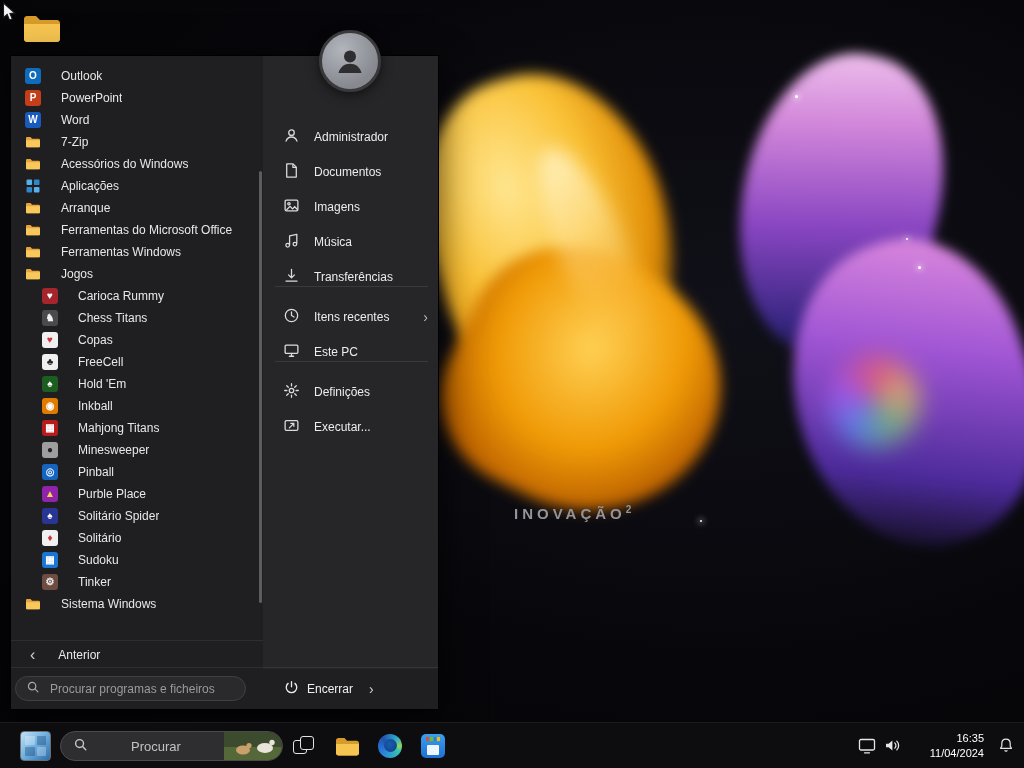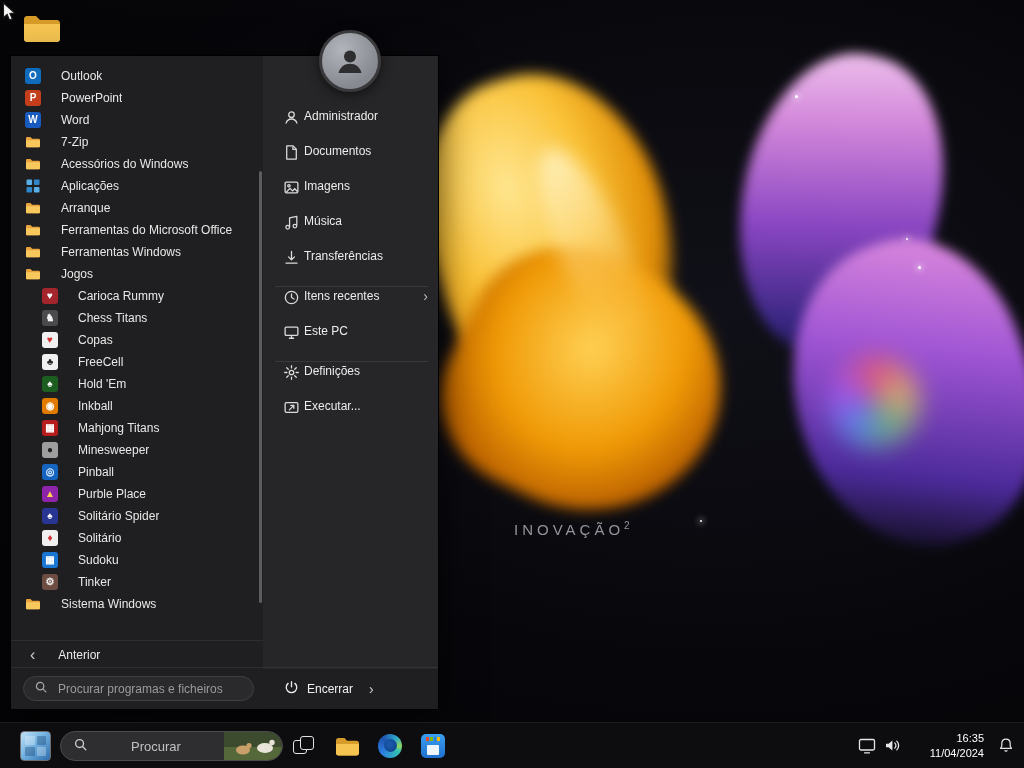--- a/index.html
+++ b/index.html
@@ -25,21 +25,21 @@
   .wp1 { left:742px; top:52px; width:196px; height:306px; border-radius:50% 50% 44% 56%;
          background:linear-gradient(168deg, #f4cdf0 0%, #d287da 26%, #8a46c2 56%, #35257f 86%, rgba(20,15,50,0));
          transform:rotate(13deg); filter:blur(6px); }
   .wp2 { left:796px; top:240px; width:236px; height:308px; border-radius:55% 45% 50% 50%;
          background:linear-gradient(205deg, #eb96df 0%, #a055d4 38%, #4b2a99 72%, rgba(18,12,45,0) 94%);
          transform:rotate(-19deg); filter:blur(6px); }
   .wrainbow { left:828px; top:356px; width:92px; height:92px; border-radius:50%; opacity:.65;
          background:conic-gradient(#ff5a5a,#ffd34d,#6ee06e,#4da6ff,#b45aff,#ff5a5a); filter:blur(12px); }
   .sparkle { position:absolute; width:3px; height:3px; border-radius:50%; background:#fff; box-shadow:0 0 6px 1px rgba(255,255,255,.8); }
   .sp1 { left:795px; top:95px; } .sp2 { left:918px; top:266px; } .sp3 { left:906px; top:238px; width:2px; height:2px; } .sp4 { left:700px; top:520px; width:2px; height:2px; }
-  .wall-caption { position:absolute; left:514px; top:520px; color:#94949b; font-size:15px; font-weight:normal; letter-spacing:4px; }
+  .wall-caption { position:absolute; left:514px; top:504px; color:#94949b; font-size:15px; font-weight:bold; letter-spacing:4px; }
   .wall-caption sup { font-size:10px; letter-spacing:0; }
 
   
   .desktop-folder { position:absolute; left:22px; top:12px; width:40px; height:34px; }
   .cursor-arrow { position:absolute; left:2px; top:2px; z-index:60; }
 
   
   .start-menu { position:absolute; left:10px; top:55px; width:429px; height:655px; z-index:20; }
   .menu-clip { position:absolute; inset:0; background:#1f1f21; border:1px solid #000;
                box-shadow:0 10px 34px rgba(0,0,0,.65); overflow:hidden; }
@@ -53,33 +53,33 @@
   .prog-icon.svg-icon { background:transparent; border-radius:0; }
   .prog-label { overflow:hidden; text-overflow:ellipsis;margin-left:12px; }
   .list-scrollbar { position:absolute; left:248px; top:115px; width:3px; height:432px;
                     background:#a8a8a8; opacity:.45; border-radius:2px; }
   .back-row { position:absolute; left:0; top:584px; width:252px; height:29px; display:flex; align-items:center;
               gap:23px; padding-left:19px; border-top:1px solid rgba(255,255,255,.07); color:#eaeaea; font-size:12px; }
   .chev-left { font-size:16px; color:#cfcfcf; line-height:1; }
 
   .right-pane { position:absolute; left:252px; top:0; width:177px; height:613px; background:rgba(255,255,255,.035); }
   .user-rows { position:absolute; left:0; top:53px; right:0; }
-  .user-row { display:flex; align-items:flex-start; height:35px; padding:0 12px 0 20px; gap:4px;
+  .user-row { display:flex; align-items:flex-end; height:35px; padding:0 12px 0 20px; gap:14px;
               color:#ececec; font-size:12px; white-space:nowrap; cursor:default; }
   .user-icon-wrap { width:17px; height:17px; flex:0 0 17px; display:flex; align-items:center; justify-content:center; }
   .row-chevron { margin-left:auto; color:#b9b9b9; font-size:14px; line-height:1; }
   .user-sep { height:1px; background:rgba(255,255,255,.09); margin:2px 12px; }
 
   .avatar { position:absolute; left:309px; top:-25px; width:62px; height:62px; border-radius:50%;
             background:radial-gradient(circle at 36% 30%, #b2b6bc 0%, #868a90 70%);
             border:3px solid #3a3a3c; box-shadow:0 3px 12px rgba(0,0,0,.55);
             display:flex; align-items:center; justify-content:center; z-index:25; }
 
   .menu-bottom { position:absolute; left:0; bottom:0; width:100%; height:42px; border-top:1px solid rgba(255,255,255,.07); }
-  .menu-search { position:absolute; left:12px; top:8px; width:231px; height:25px; background:#2a2a2c;
+  .menu-search { position:absolute; left:4px; top:8px; width:231px; height:25px; background:#2a2a2c;
                  border:1px solid #404042; border-radius:13px; display:flex; align-items:center; padding:0 10px; gap:8px; }
   .menu-search input { flex:1; min-width:0; background:transparent; border:none; outline:none;
                        color:#cfcfcf; font-size:12px; font-family:inherit; }
   .menu-search input::placeholder { color:#9a9a9a; }
   .shutdown { position:absolute; left:273px; top:8px; height:25px; display:flex; align-items:center; gap:8px;
               color:#f0f0f0; font-size:12px; cursor:default; }
   .chev-right { font-size:14px; color:#cfcfcf; line-height:1; margin-left:8px; }
 
   
   .taskbar { position:absolute; left:0; top:722px; width:1024px; height:46px; background:#0d0d10;

